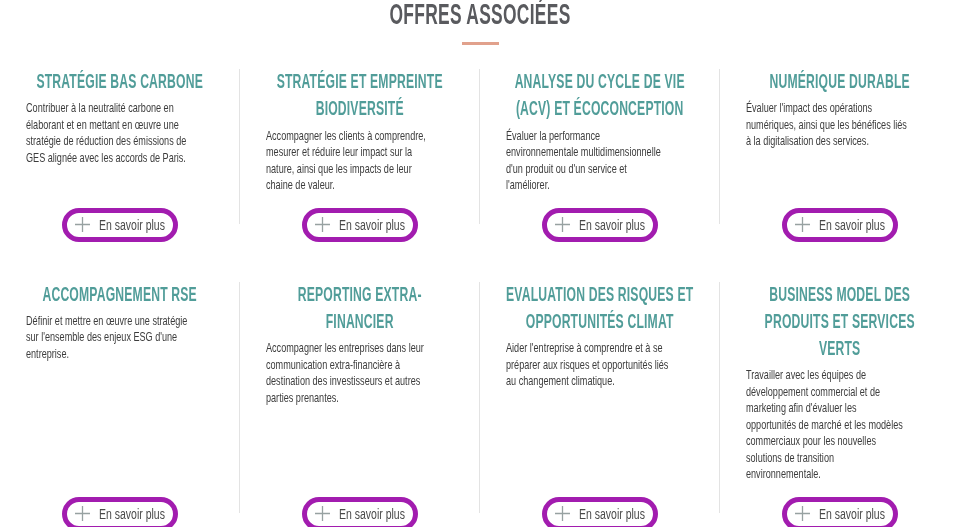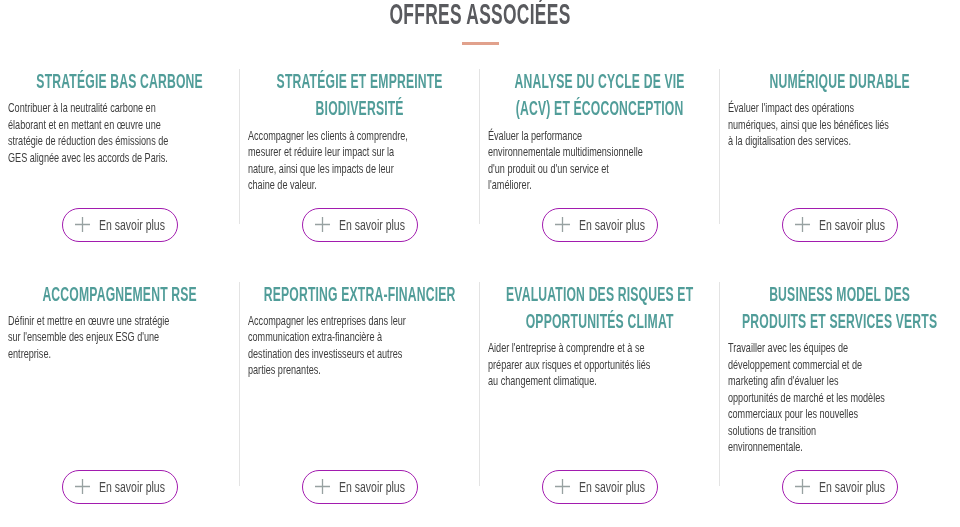--- a/index.html
+++ b/index.html
@@ -20,21 +20,21 @@
   .title-underline {
     width:37px; height:3px; background:#e1a18c;
     margin:13px auto 0;
   }
   
   .row { display:flex; align-items:stretch; }
   .row-1 { min-height:170px; margin-bottom:38px; }
   .row-2 { min-height:219px; }
   .card {
     position:relative; flex:0 0 25%; max-width:25%;
-    padding:0 8px; display:flex; flex-direction:column;
+    padding:0 26px; display:flex; flex-direction:column;
   }
   .card:not(:last-child)::after {
     content:""; position:absolute; right:0; top:2px; bottom:18px;
     width:1px; background:#e3e3e3;
   }
   .card-title {
     font-size:21px; font-weight:700; color:#519d99;
     line-height:1.3; text-align:center; white-space:pre-line;
     letter-spacing:0.3px;
     width:172%; margin-left:-36%;
@@ -45,21 +45,21 @@
     font-size:13px; line-height:1.27; color:#3c3c3c;
     white-space:pre-line;
     width:145%;
     transform:scaleX(0.70); transform-origin:left top;
   }
   
   .btn-wrap { margin-top:auto; display:flex; justify-content:center; padding-top:14px; }
   .more-btn {
     display:flex; align-items:center; justify-content:center;
     gap:7px; width:116px; height:34px;
-    background:#ffffff; border:1px solid #a21caf; border-radius:17px;
+    background:#ffffff; border:5px solid #a21caf; border-radius:17px;
     cursor:pointer; font-family:"Liberation Sans", sans-serif;
   }
   .plus-icon { flex:0 0 auto; display:block; }
   .btn-label {
     display:inline-block; font-size:14px; color:#4a4a4a;
     white-space:nowrap;
     transform:scaleX(0.75); transform-origin:center center;
     margin:0 -10px;
   }
 </style>

